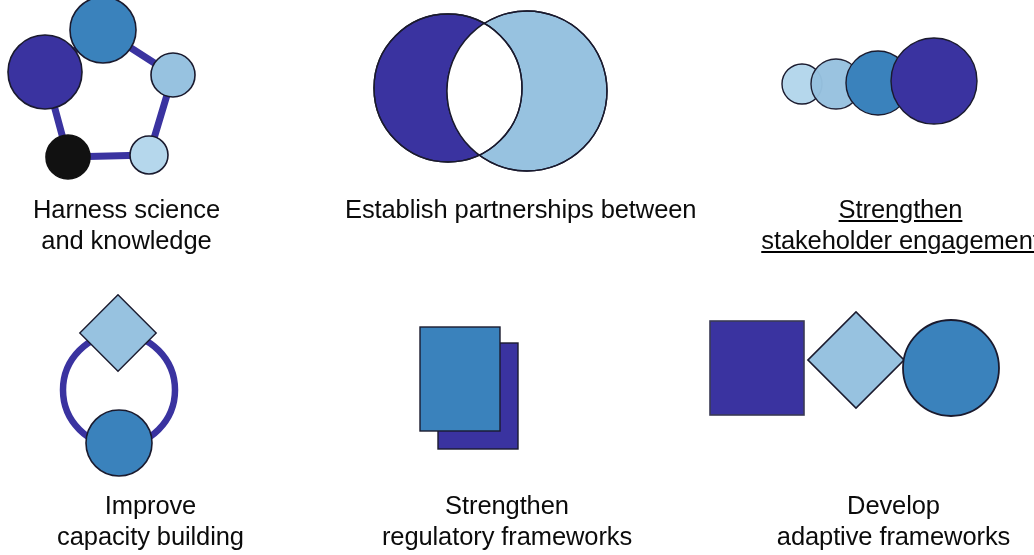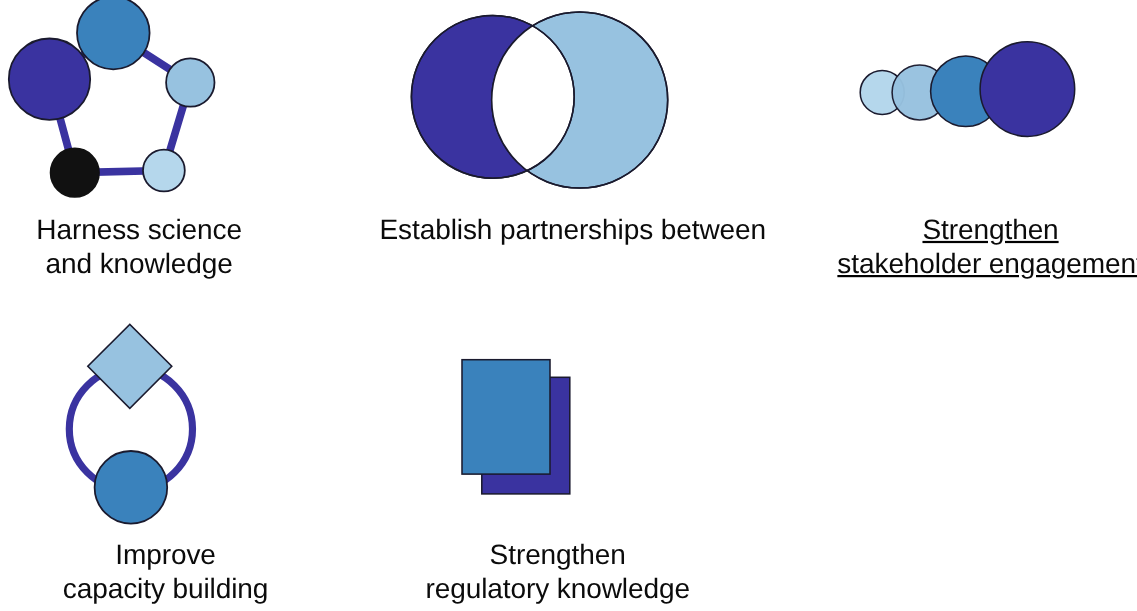--- a/index.html
+++ b/index.html
@@ -160,18 +160,31 @@
 
   <div class="cell" id="cell-5">
     <div class="art">
       <svg width="344" height="206" viewBox="0 0 344 206" xmlns="http://www.w3.org/2000/svg">
         <rect x="93" y="65" width="80" height="106" fill="#3A33A0" stroke="#1A1A2E" stroke-width="1.4"></rect>
         <rect x="75" y="49" width="80" height="104" fill="#3A82BC" stroke="#1A1A2E" stroke-width="1.4"></rect>
       </svg>
     </div>
     <div class="caption">
       <span class="line">Strengthen</span>
-      <span class="line">regulatory knowledge</span>
+      <span class="line">regulatory frameworks</span>
     </div>
   </div>
 
+  <div class="cell" id="cell-6">
+    <div class="art">
+      <svg width="345" height="206" viewBox="0 0 345 206" xmlns="http://www.w3.org/2000/svg">
+        <rect x="21" y="43" width="94" height="94" fill="#3A33A0" stroke="#3A3A55" stroke-width="1.6"></rect>
+        <rect x="133" y="48" width="68" height="68" transform="rotate(45 167 82)" fill="#97C2E0" stroke="#1A1A2E" stroke-width="1.6"></rect>
+        <circle cx="262" cy="90" r="48" fill="#3A82BC" stroke="#1A1A2E" stroke-width="1.8"></circle>
+      </svg>
+    </div>
+    <div class="caption">
+      <span class="line">Develop</span>
+      <span class="line">adaptive frameworks</span>
+    </div>
+  </div>
 
 </div>
 
 </body></html>

